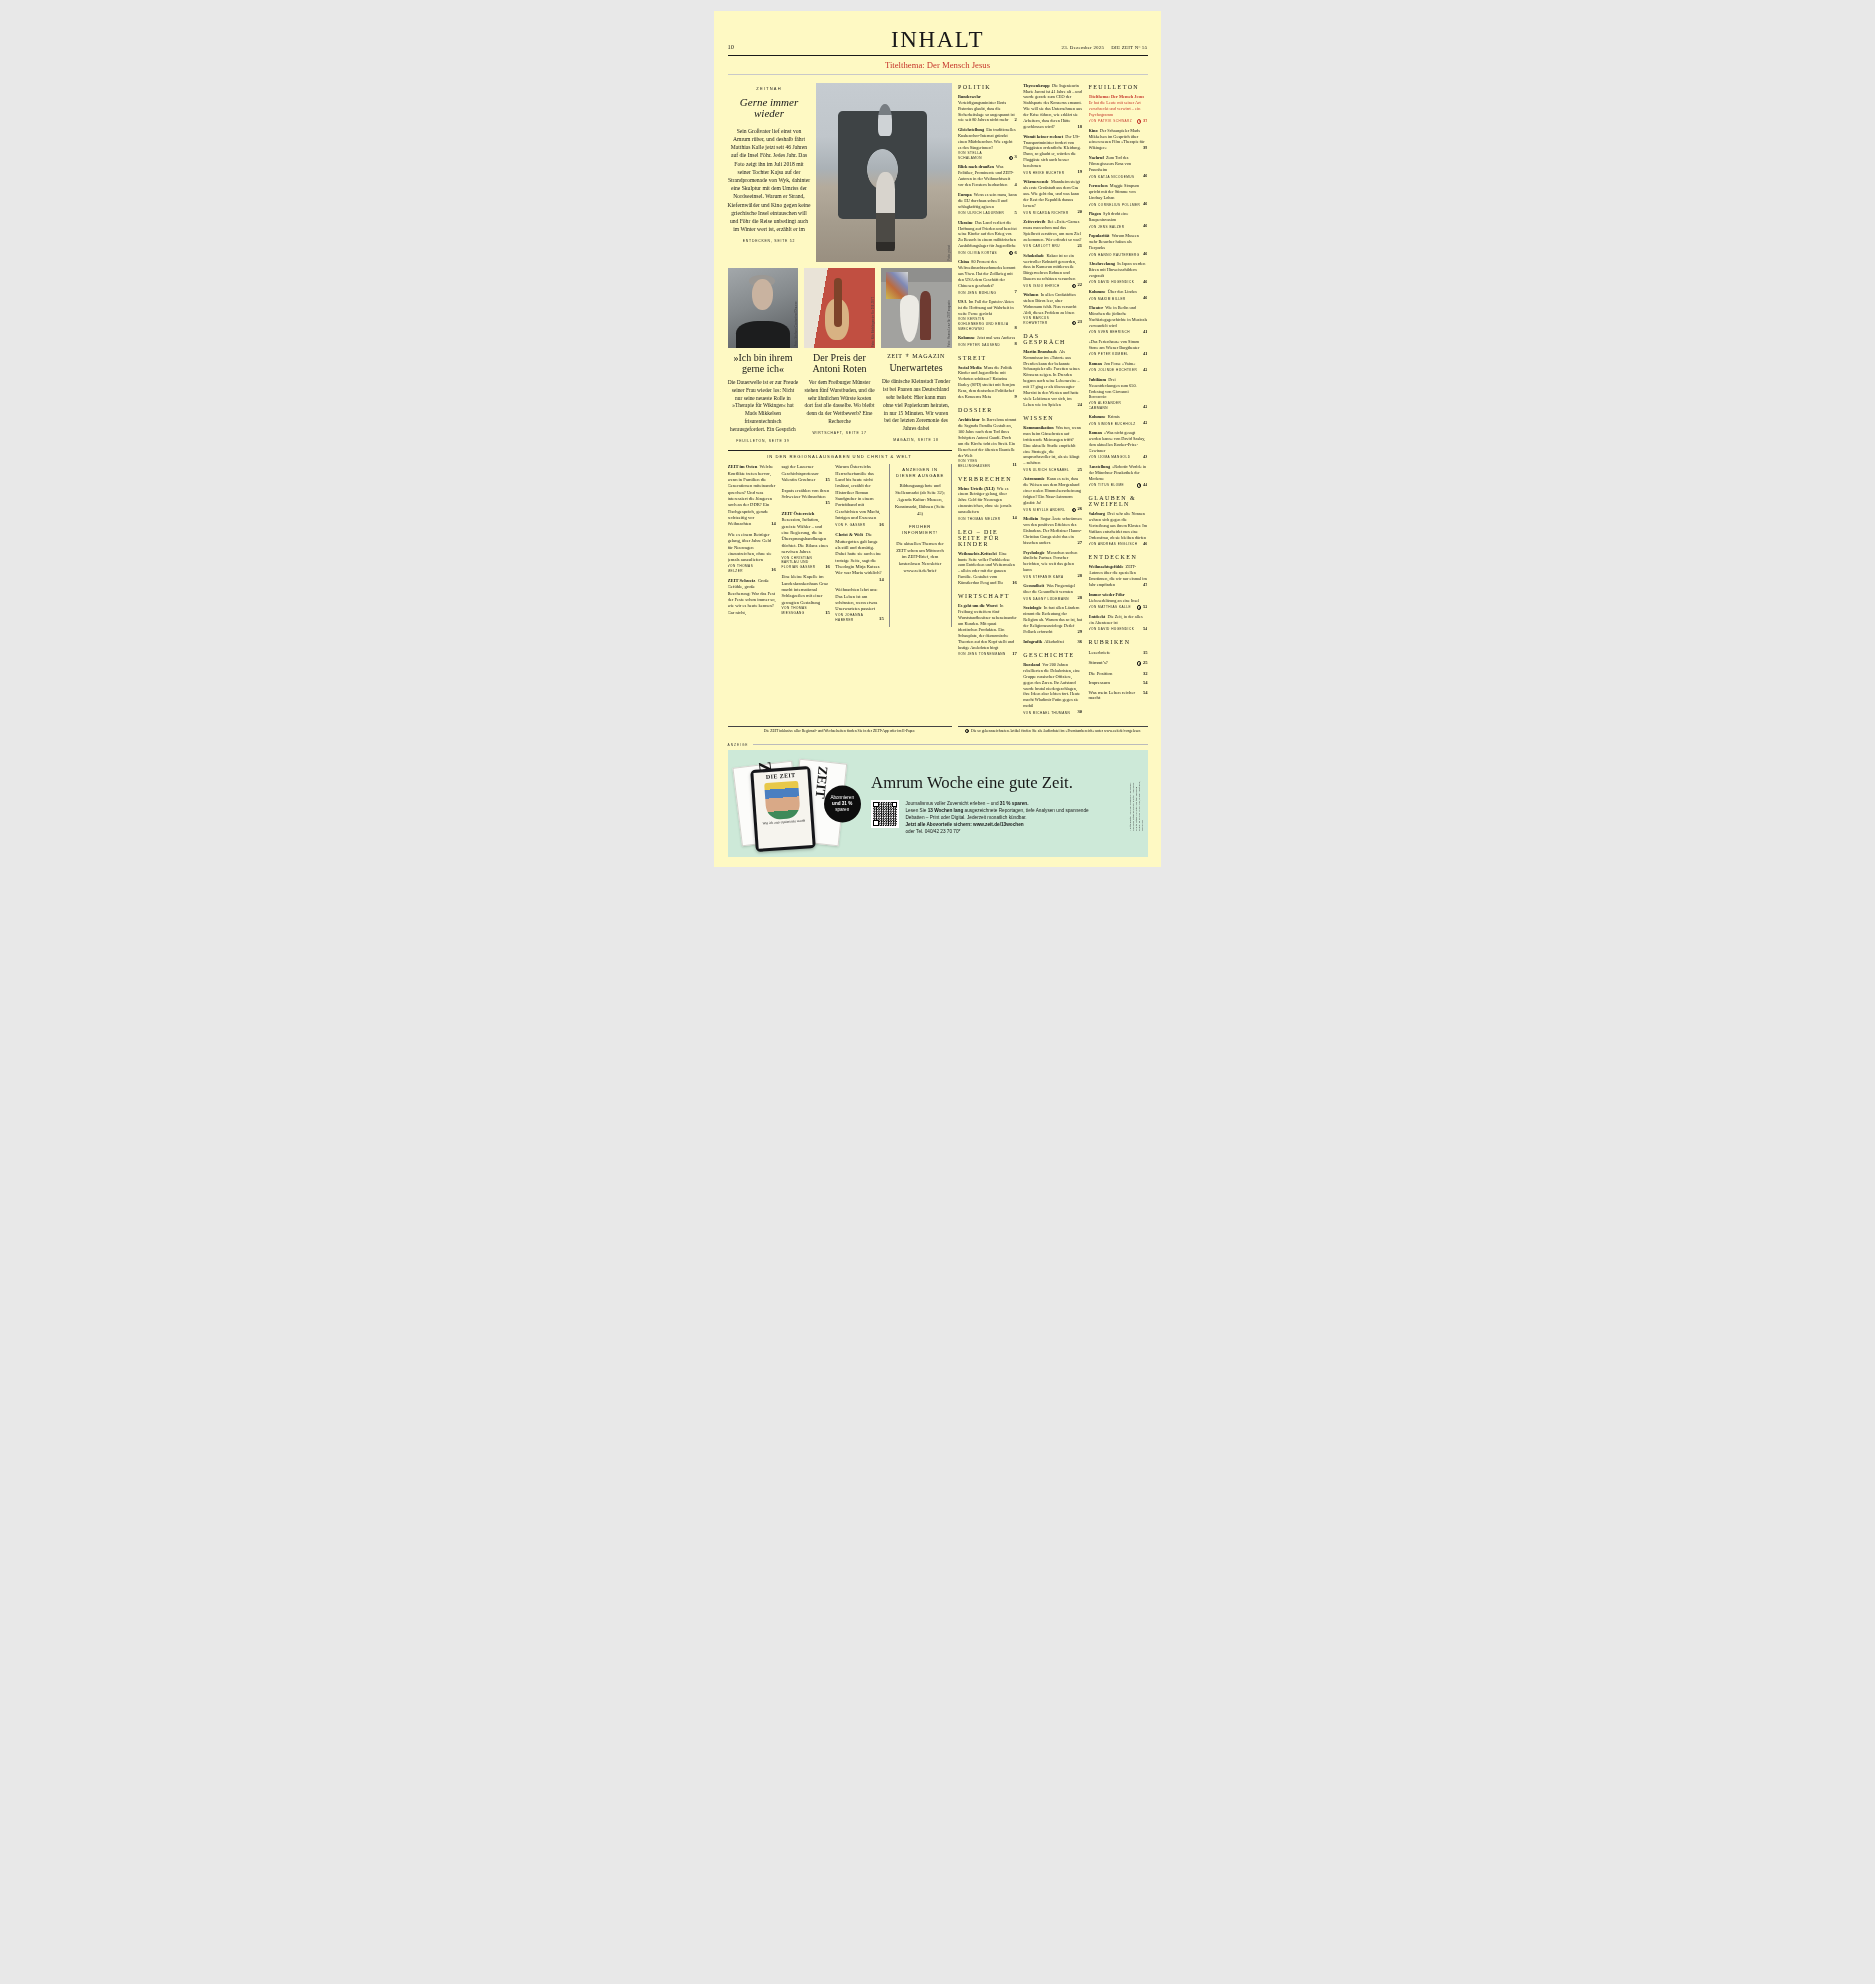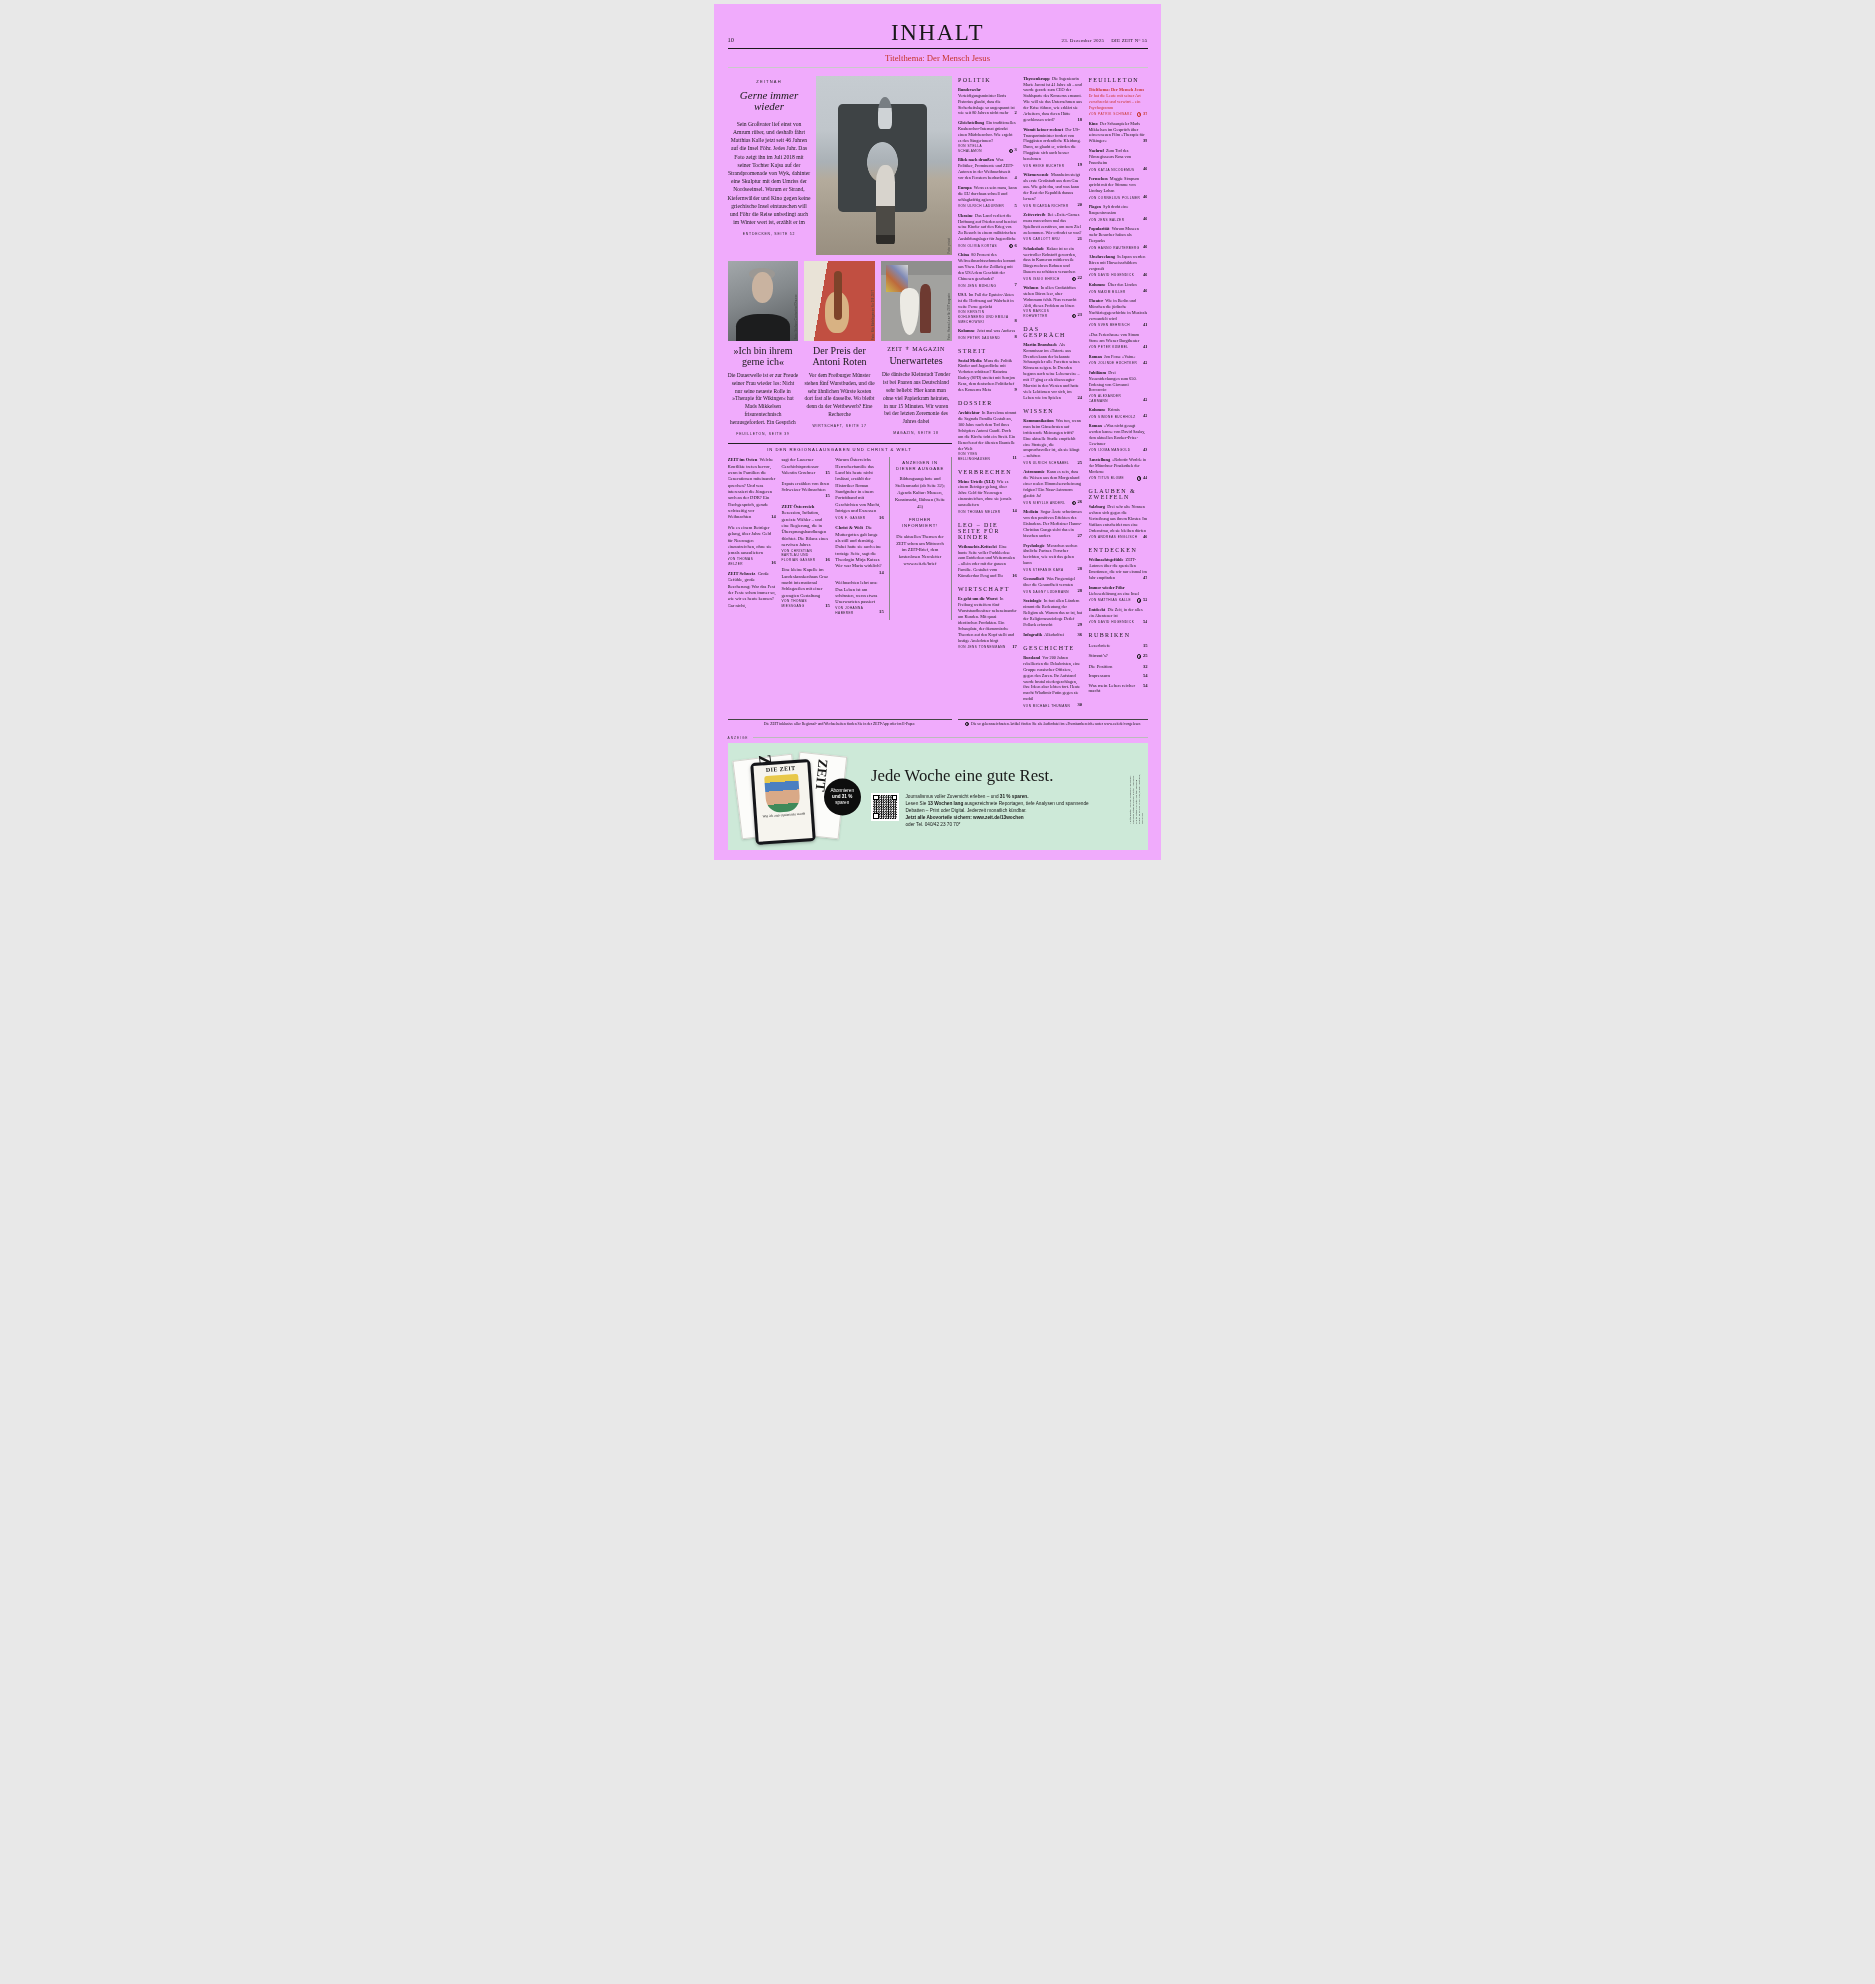--- a/index.html
+++ b/index.html
@@ -1,18 +1,18 @@
 <!DOCTYPE html>
 <html style="font-size:6.4px"><head>
 <meta charset="utf-8">
 <style>
   :root{ --ink:#191919; --red:#c5352b; --sans:"Liberation Sans","DejaVu Sans",sans-serif; --serif:"Liberation Serif","DejaVu Serif",serif; }
   *{box-sizing:border-box; margin:0; padding:0;}
   body{background:#e8e8e8; font-family:var(--serif); color:var(--ink);}
-  .page{width:447px; min-height:668px; margin:4px auto; background:#f0abfc; padding:17.5px 13.5px 10.3px;}
+  .page{width:447px; min-height:668px; margin:11px auto; background:#fef9c3; padding:17.5px 13.5px 10.3px;}
 
   
   .hdr{display:grid; grid-template-columns:1fr auto 1fr; align-items:end;}
   .pageno{font-size:6.4px;}
   .inhalt{font-size:23px; letter-spacing:1.6px; line-height:0.95; font-weight:400;}
   .dateline{text-align:right; font-size:5px; letter-spacing:0.2px;}
   .dateline .ed{margin-left:5.6px;}
   .rule{border:0; border-top:0.6px solid #1a1a1a; margin-top:4.8px;}
   .subtitle{color:var(--red); text-align:center; font-size:8.7px; padding:3.6px 0 4px; border-bottom:0.4px solid #c9c9c9;}
 
@@ -647,21 +647,21 @@
           <div class="cover-title">Wie ich zum Optimisten wurde</div>
         </div>
       </div>
       <div class="badge" id="ad-badge">
           <div>Abonnieren</div>
           <div><b>und 31 %</b></div>
           <div>sparen</div>
         </div>
     </div>
     <div class="ad-main">
-      <div class="ad-head">Jede Woche eine gute Rest.</div>
+      <div class="ad-head">Amrum Woche eine gute Zeit.</div>
       <div class="ad-row">
         <div class="qr">
           <div class="qr-pat"></div>
           <div class="finder f1"></div>
             <div class="finder f2"></div>
             <div class="finder f3"></div>
         </div>
         <div class="ad-text">
           <div id="ad-body1"><span>Journalismus voller Zuversicht erleben – und </span><b>31 % sparen.</b></div>
           <div id="ad-body2"><span>Lesen Sie </span><b>13 Wochen lang</b><span> ausgezeichnete Reportagen, tiefe Analysen und spannende Debatten – Print oder Digital. Jederzeit monatlich kündbar.</span></div>

